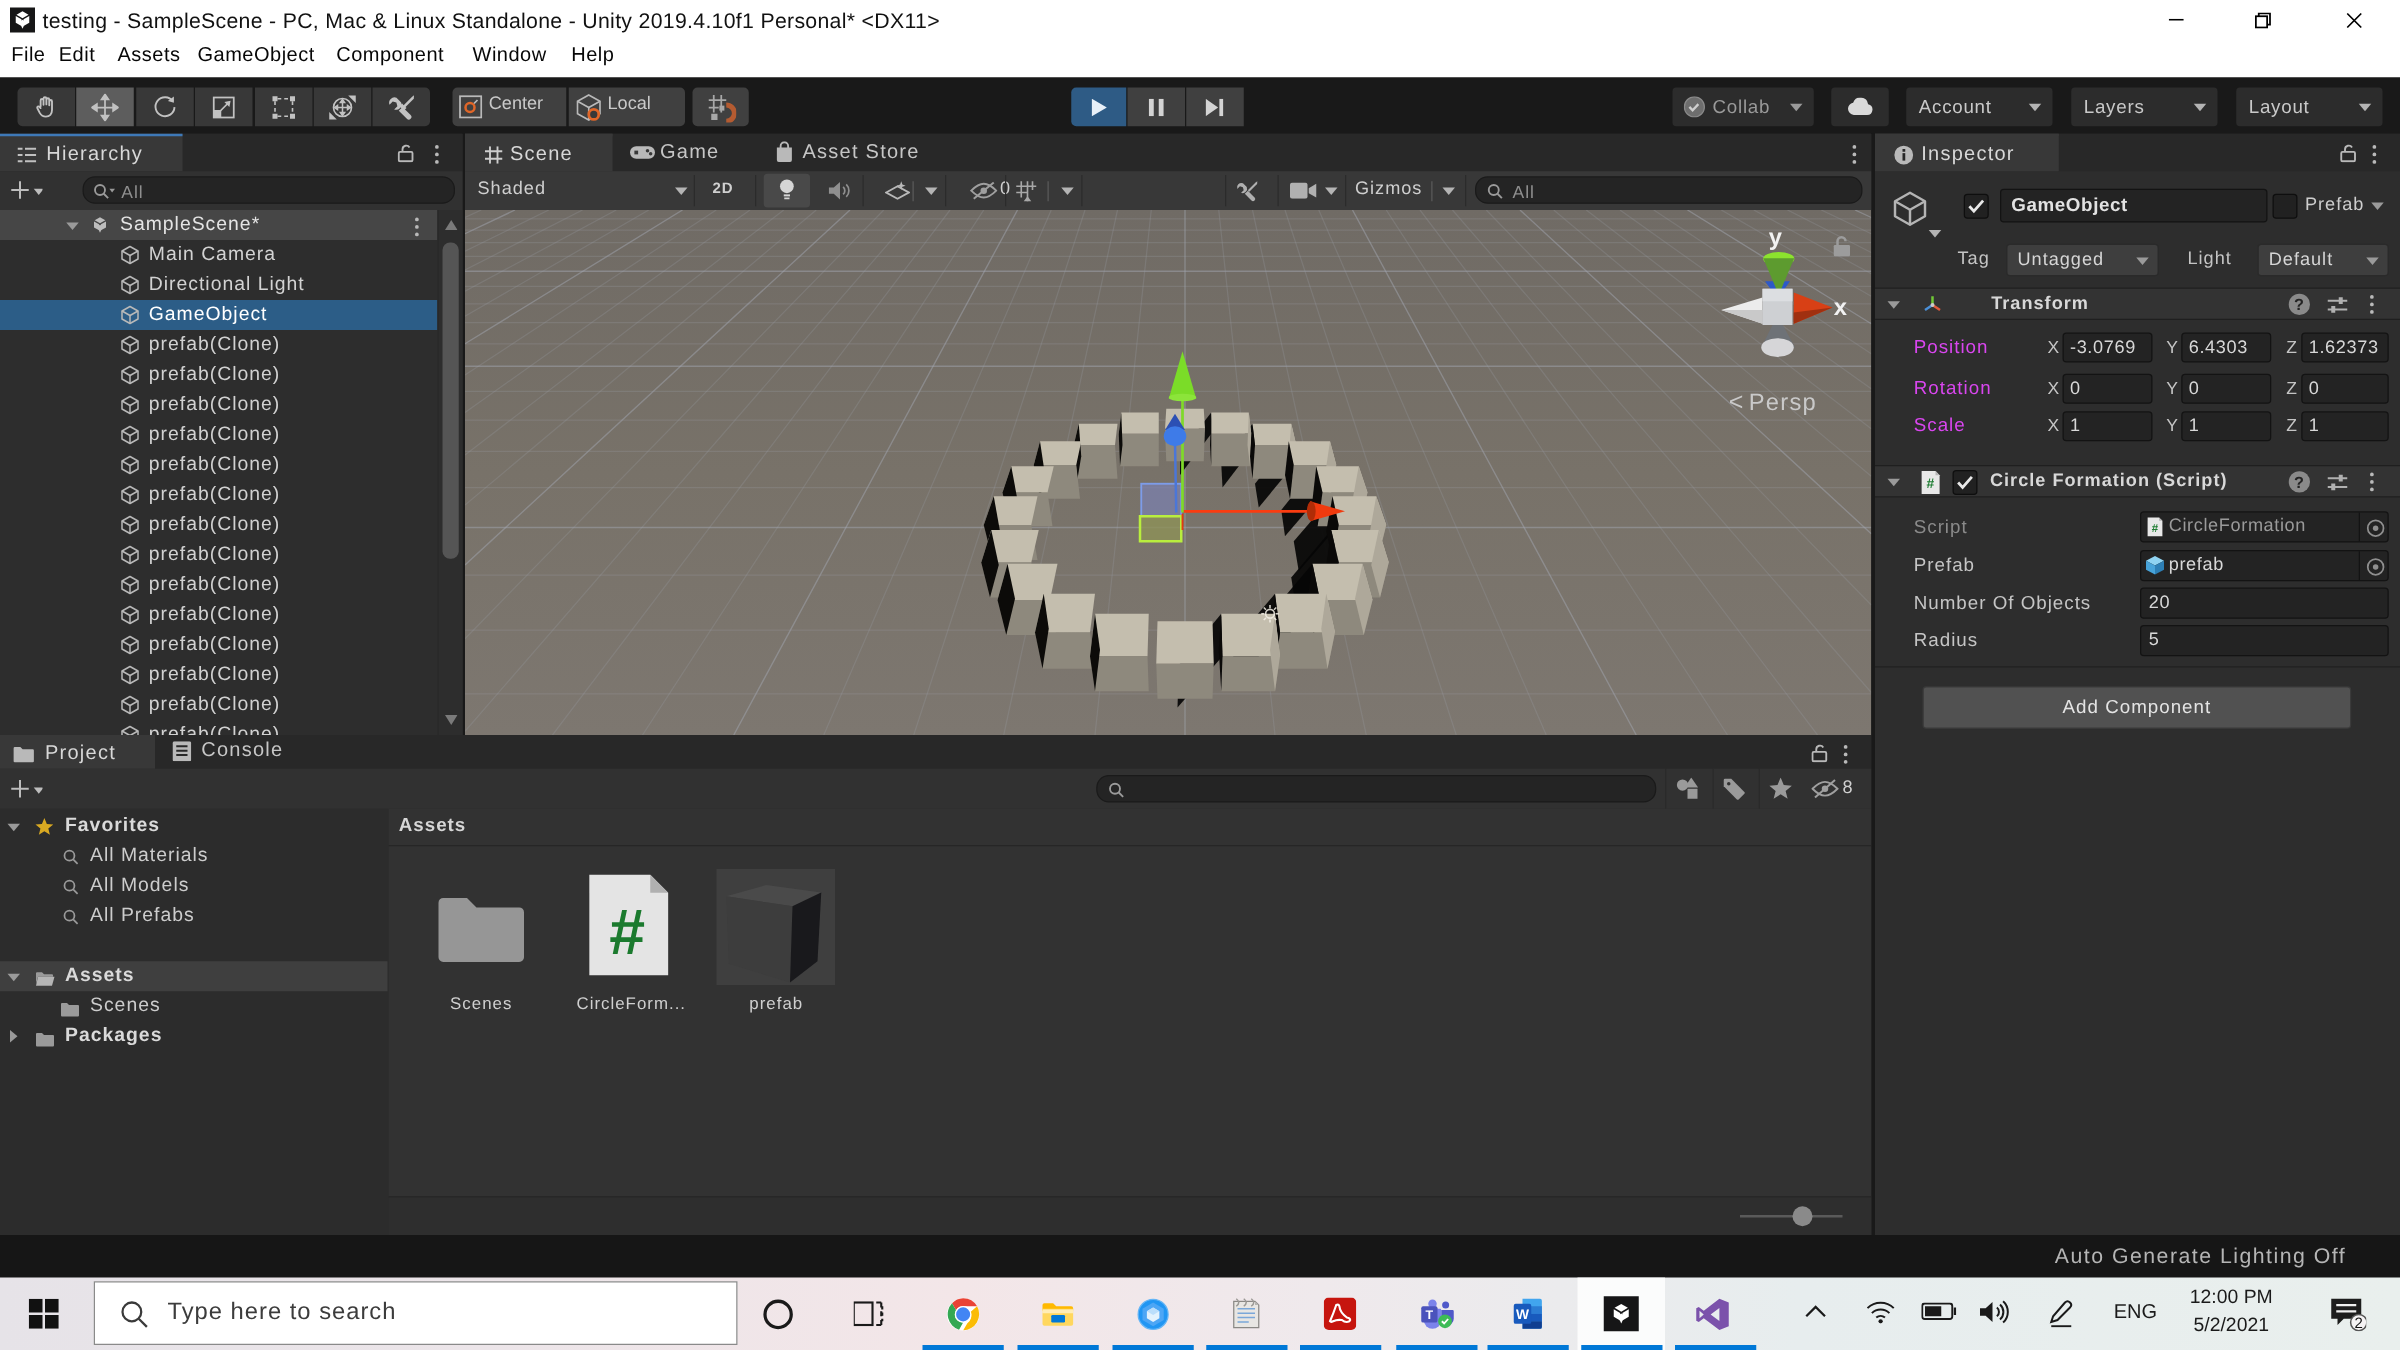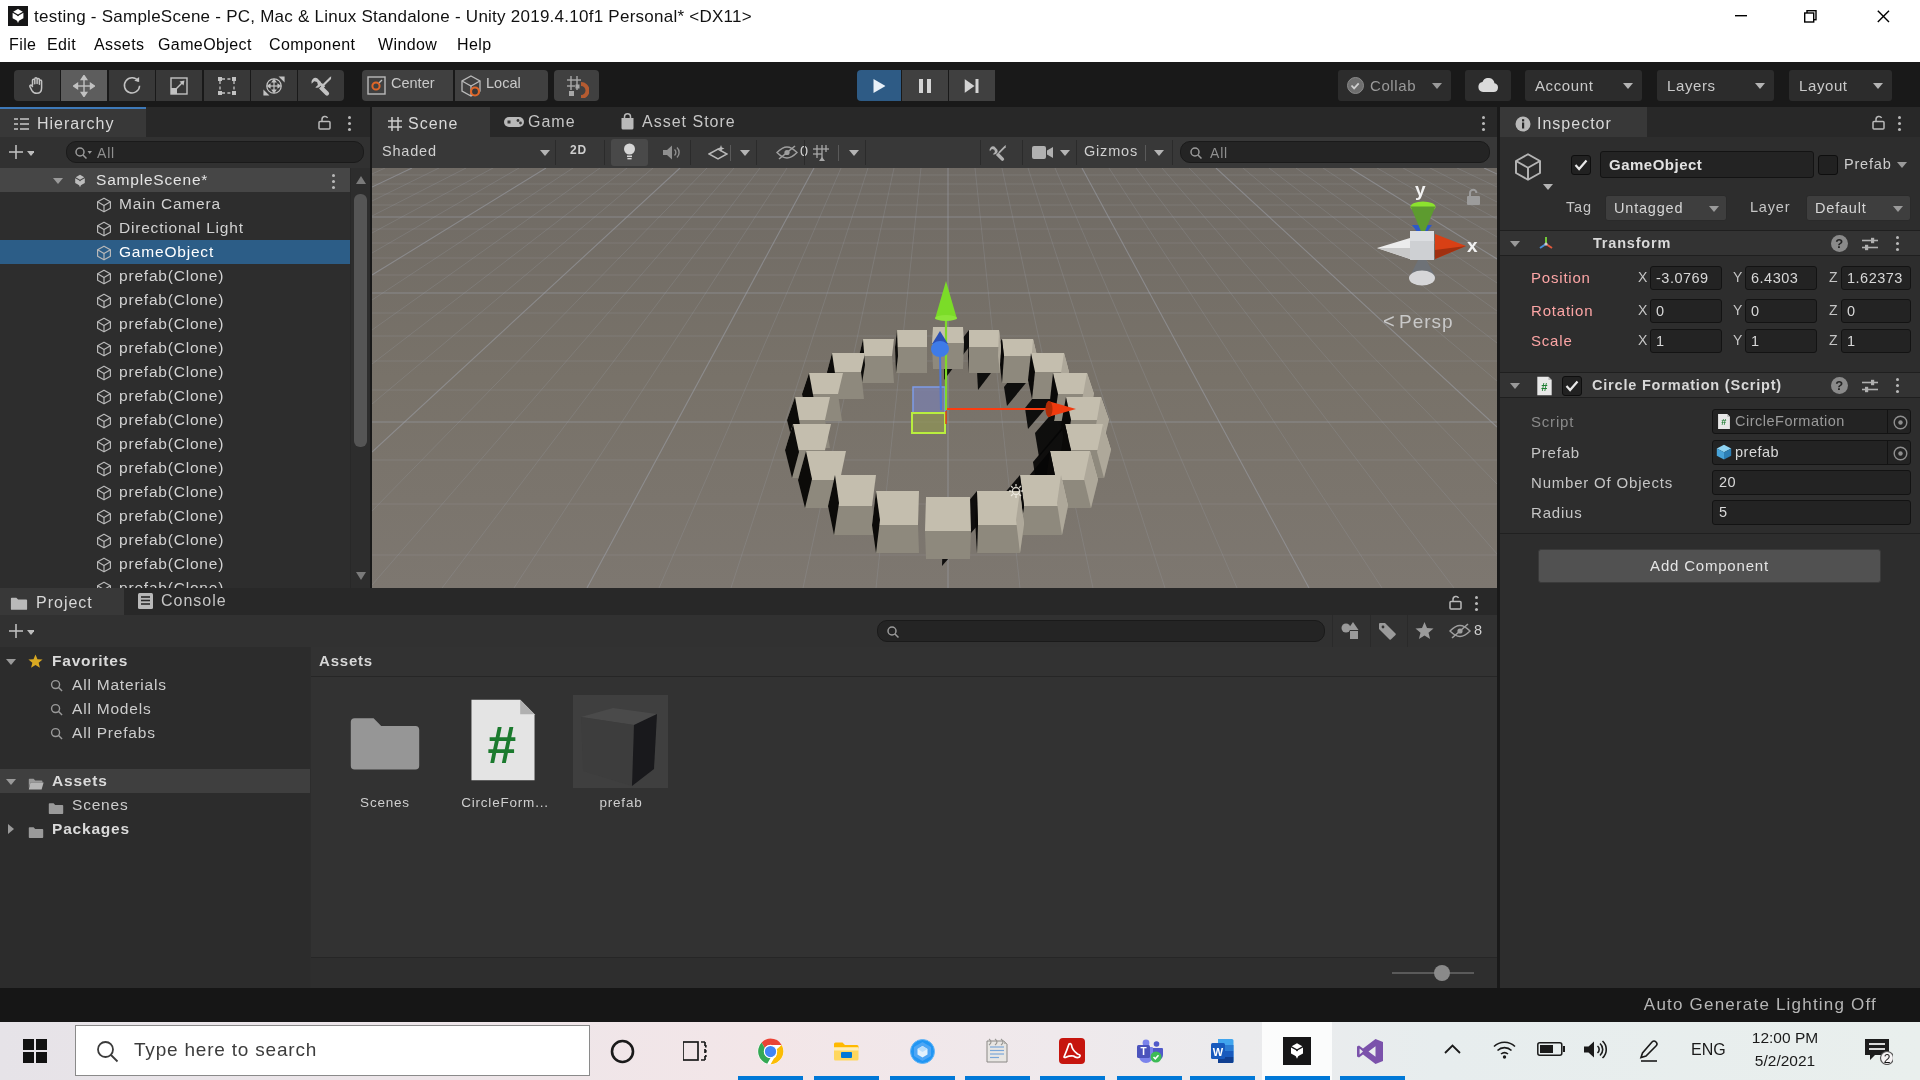--- a/index.html
+++ b/index.html
@@ -29,21 +29,21 @@
 .tab .lbl{position:absolute;top:6px;}
 .tabghost{position:absolute;top:0;height:30px;color:#c6c6c6;font-size:16px;letter-spacing:1px;}
 .tabghost .lbl{position:absolute;top:6px;}
 .vdots{position:absolute;width:3px;height:3px;background:#b9b9b9;border-radius:50%;
 box-shadow:0 6px 0 #b9b9b9,0 12px 0 #b9b9b9;}
 .lockico{position:absolute;}
 
 .hrow{position:absolute;left:0;width:350px;height:24px;color:#d2d2d2;font-size:15.5px;line-height:24px;}
 .prow{position:absolute;left:0;width:310px;height:24px;color:#cccccc;font-size:15.5px;line-height:24px;}
 
-.ilab{position:absolute;left:31px;color:#fca5a5;font-size:15px;}
+.ilab{position:absolute;left:31px;color:#d946ef;font-size:15px;}
 .ifld{position:absolute;background:#232323;border:1px solid #131313;border-radius:3px;
 color:#d8d8d8;font-size:14.5px;letter-spacing:0.5px;}
 .hdr{position:absolute;left:0;right:0;height:26px;background:#333333;
 border-top:1px solid #1f1f1f;border-bottom:1px solid #1f1f1f;color:#d8d8d8;}
 .exp{width:0;height:0;border-left:5px solid transparent;border-right:5px solid transparent;
 border-top:6px solid #9a9a9a;position:absolute;}
 .expr{width:0;height:0;border-top:5px solid transparent;border-bottom:5px solid transparent;
 border-left:6px solid #9a9a9a;position:absolute;}
 .chk{position:absolute;width:20px;height:20px;background:#212121;border:1px solid #0e0e0e;border-radius:3px;}
 .chk svg{position:absolute;left:2px;top:3px;}
@@ -224,21 +224,21 @@
         </svg>
       </div>
       <div class="drop" style="left:1525px;width:117px;">
         <span style="position:absolute;left:10px;">Account</span>
         <span class="arr"></span>
       </div>
       <div class="drop" style="left:1657px;width:117px;">
         <span style="position:absolute;left:10px;">Layers</span>
         <span class="arr"></span>
       </div>
-      <div class="drop" style="left:1789px;width:103px;">
+      <div class="drop" style="left:1789px;width:117px;">
         <span style="position:absolute;left:10px;">Layout</span>
         <span class="arr"></span>
       </div>
     </div>
     <div class="abs panel" style="left:0;top:107px;width:370px;height:481px;background:#2d2d2d;">
       <div class="tabbar">
         <div class="tab blue" style="left:0;width:146px;">
           <svg style="position:absolute;left:14px;top:8px" width="15" height="14">
             <g stroke="#c0c0c0" stroke-width="1.6">
               <line x1="0" y1="2" x2="4" y2="2"></line>
@@ -843,21 +843,21 @@
         <span style="position:absolute;left:8px;top:4px;font-weight:bold;font-size:15px;color:#e2e2e2;">GameObject</span>
       </div>
       <div class="chk" style="left:318px;top:48px;"></div>
       <span style="position:absolute;left:344px;top:49px;font-size:14.5px;color:#cdcdcd;">Prefab</span>
       <span class="exp" style="left:397px;top:55px;"></span>
       <span style="position:absolute;left:66px;top:92px;font-size:14.5px;color:#c5c5c5;">Tag</span>
       <div class="abs" style="left:105px;top:88px;width:122px;height:26px;background:#3e3e3e;border-radius:3px;border:1px solid #2a2a2a;">
         <span style="position:absolute;left:8px;top:4px;font-size:14.5px;color:#d6d6d6;">Untagged</span>
         <span class="exp" style="right:7px;top:10px;"></span>
       </div>
-      <span style="position:absolute;left:250px;top:92px;font-size:14.5px;color:#c5c5c5;">Layer</span>
+      <span style="position:absolute;left:250px;top:92px;font-size:14.5px;color:#c5c5c5;">Light</span>
       <div class="abs" style="left:306px;top:88px;width:105px;height:26px;background:#3e3e3e;border-radius:3px;border:1px solid #2a2a2a;">
         <span style="position:absolute;left:8px;top:4px;font-size:14.5px;color:#d6d6d6;">Default</span>
         <span class="exp" style="right:7px;top:10px;"></span>
       </div>
       <div class="hdr" style="top:123px;">
         <span class="exp" style="left:10px;top:10px;"></span>
         <svg style="position:absolute;left:38px;top:5px" width="16" height="16" viewBox="0 0 16 16">
           <line x1="8" y1="8" x2="8" y2="1" stroke="#71c837" stroke-width="2"></line>
           <line x1="8" y1="8" x2="2" y2="12" stroke="#4a90d9" stroke-width="2"></line>
           <line x1="8" y1="8" x2="14" y2="12" stroke="#e0593c" stroke-width="2"></line>

